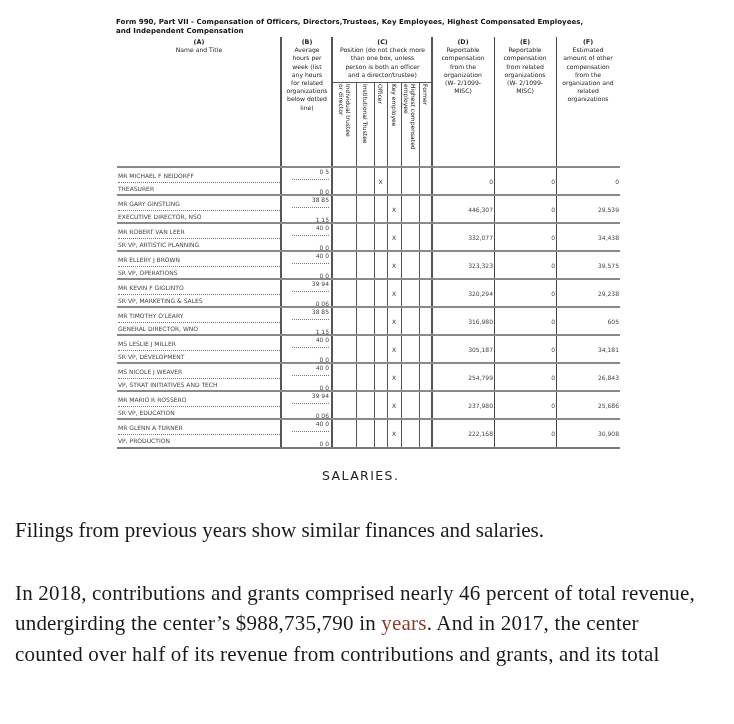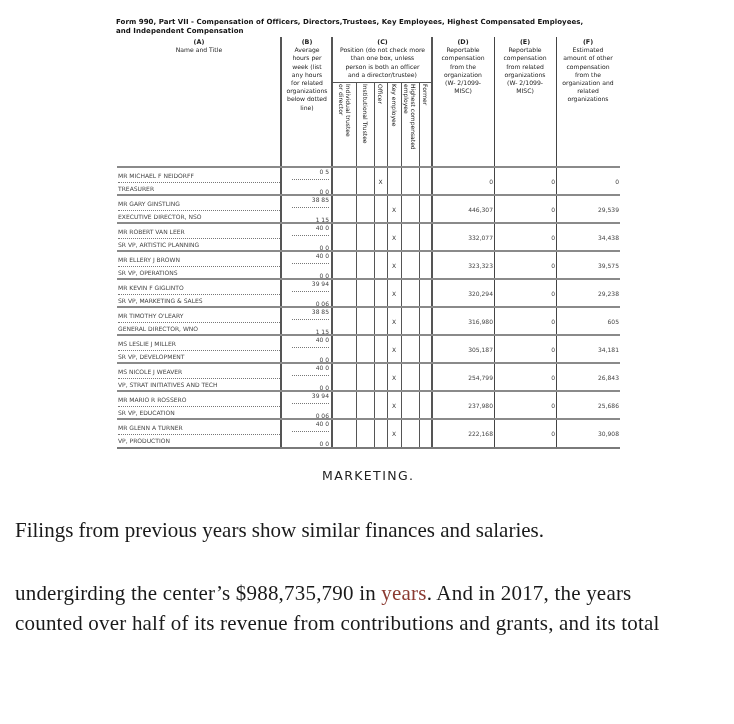--- a/index.html
+++ b/index.html
@@ -324,20 +324,21 @@
       <span class="mark m2"></span>
       <span class="mark m3">X</span>
       <span class="mark m4"></span>
       <span class="mark m5"></span>
       <span class="val vd">222,168</span>
       <span class="val ve">0</span>
       <span class="val vf">30,908</span>
     </div>
 </div>
 
-<div class="caption">MARKETING.</div>
+<div class="caption">SALARIES.</div>
 
 <div class="article p1">Filings from previous years show similar finances and salaries.</div>
 
 <div class="article p2">
-  <span class="line"><span>undergirding the center’s $988,735,790 in </span><a href="#">years</a><span>. And in 2017, the years</span></span>
+  <span class="line">In 2018, contributions and grants comprised nearly 46 percent of total revenue,</span>
+  <span class="line"><span>undergirding the center’s $988,735,790 in </span><a href="#">years</a><span>. And in 2017, the center</span></span>
   <span class="line">counted over half of its revenue from contributions and grants, and its total</span>
 </div>
 
 </body></html>

